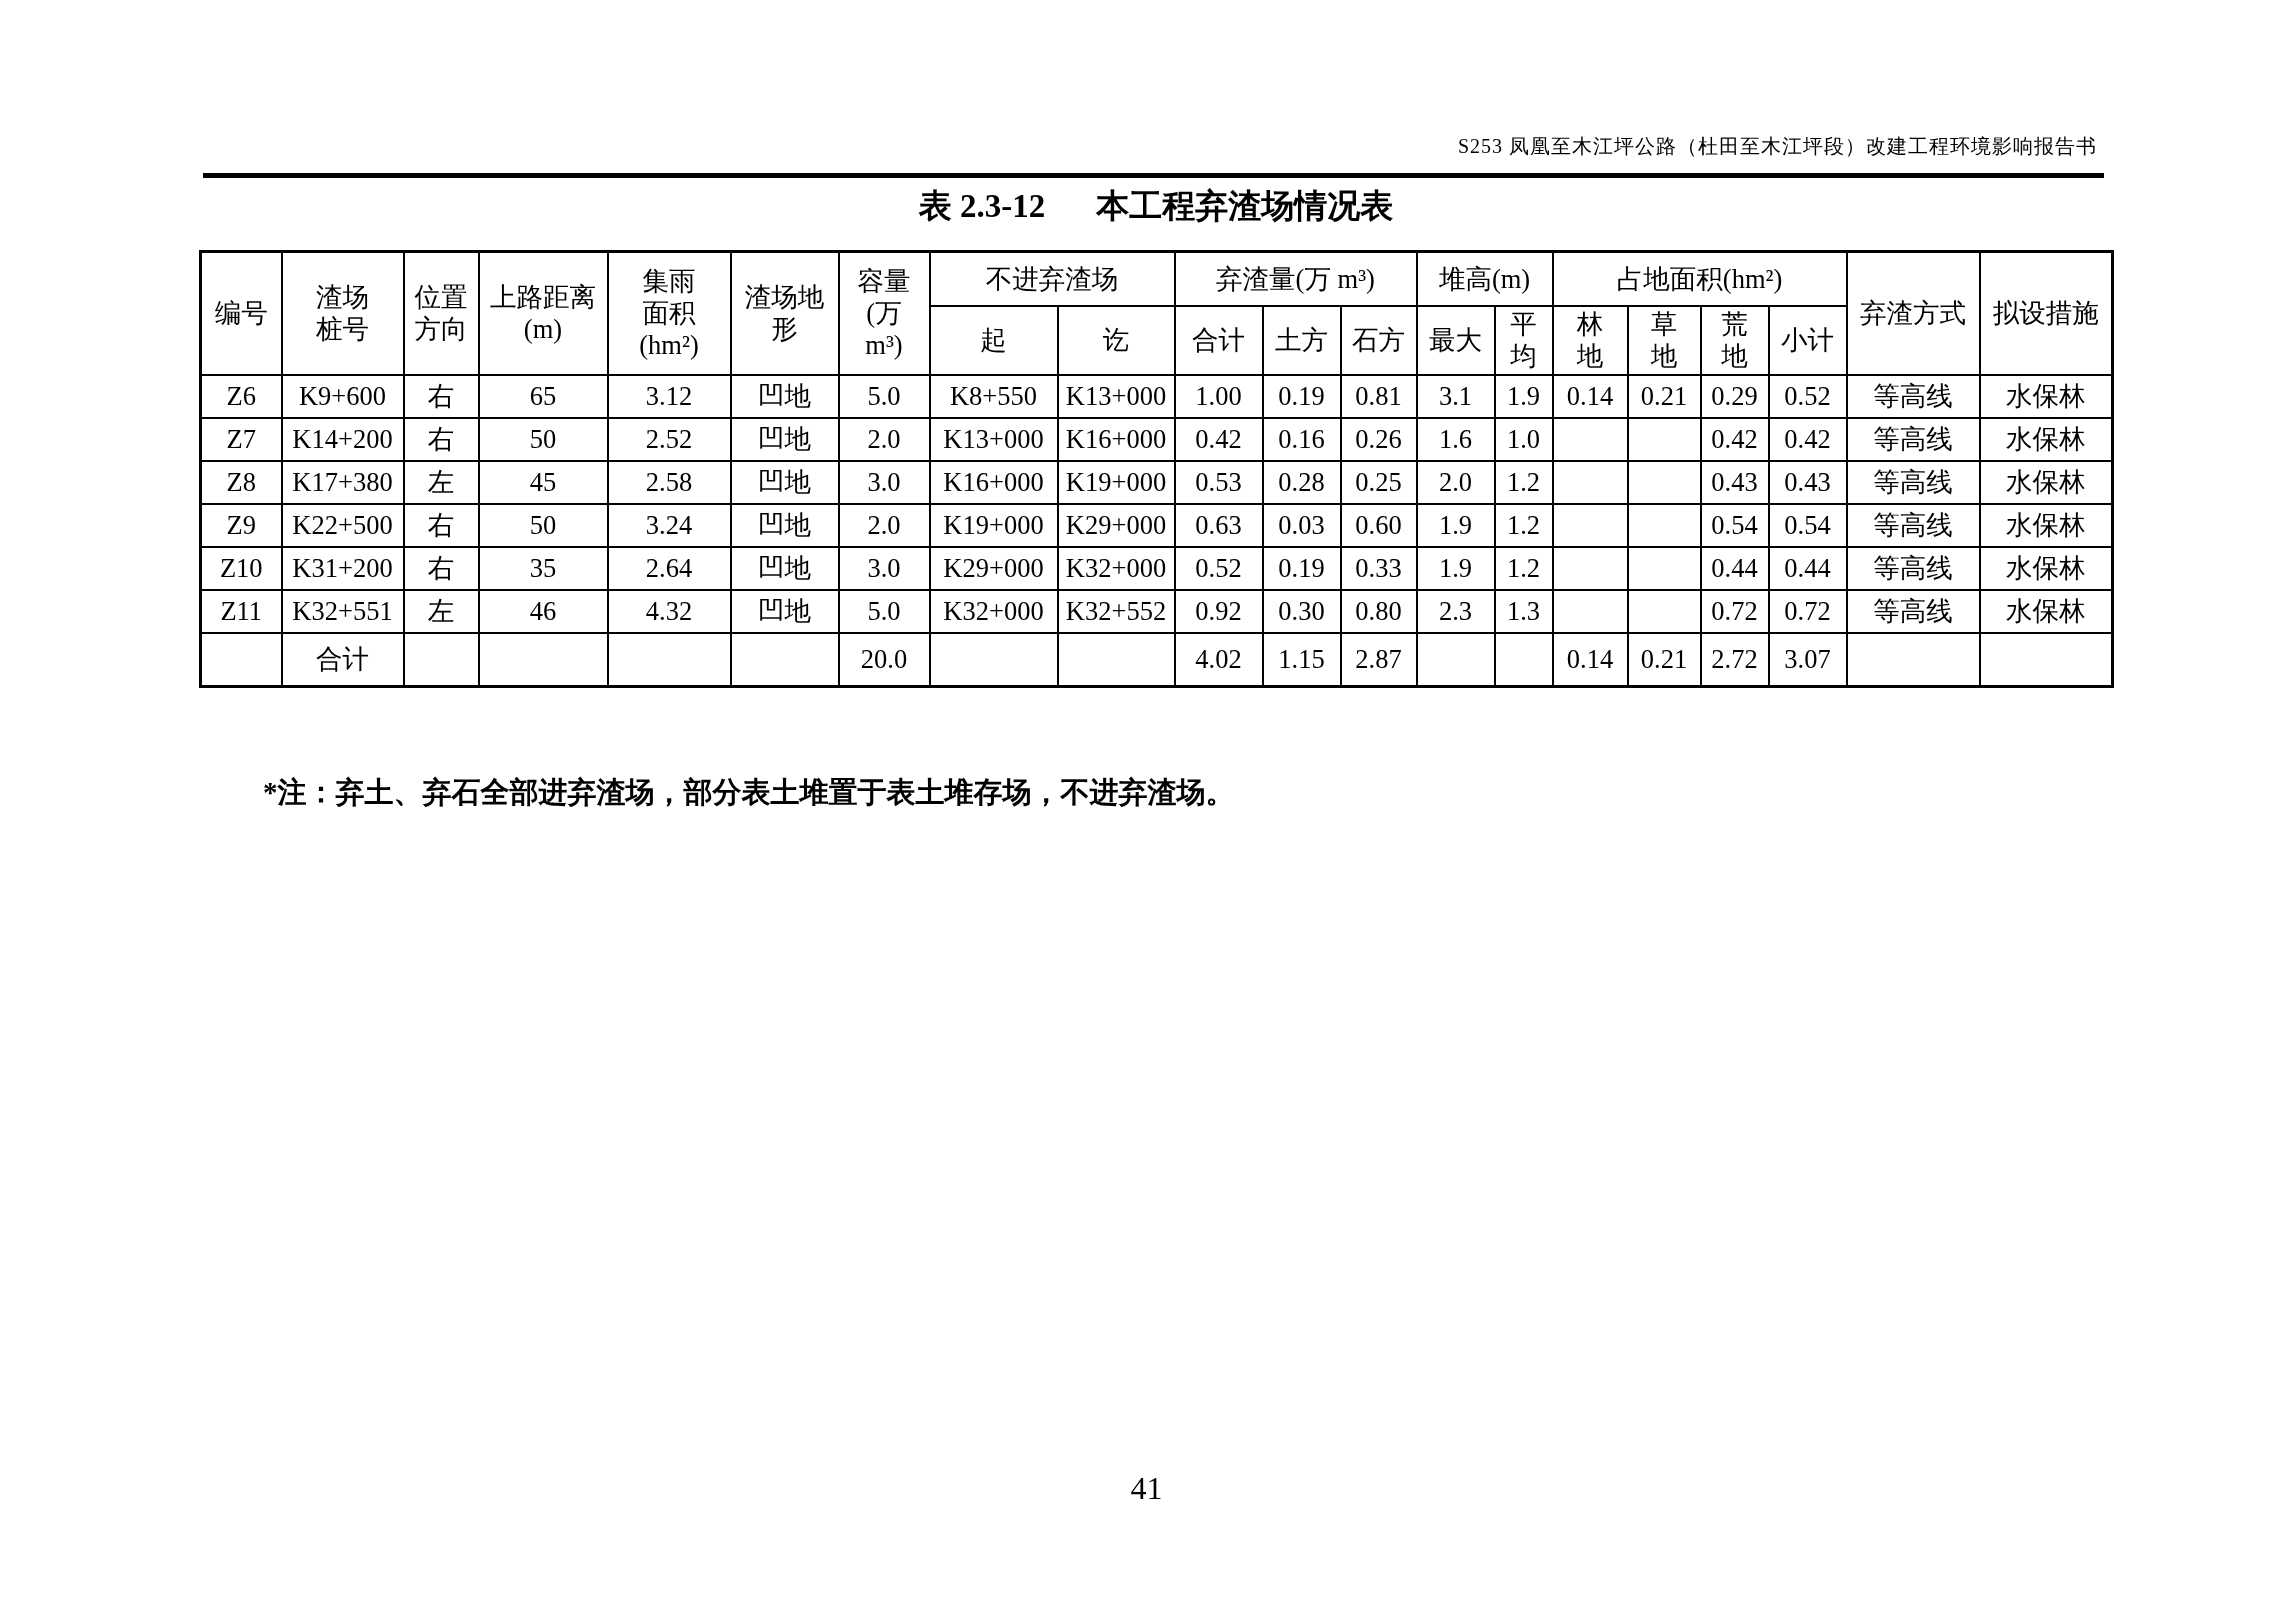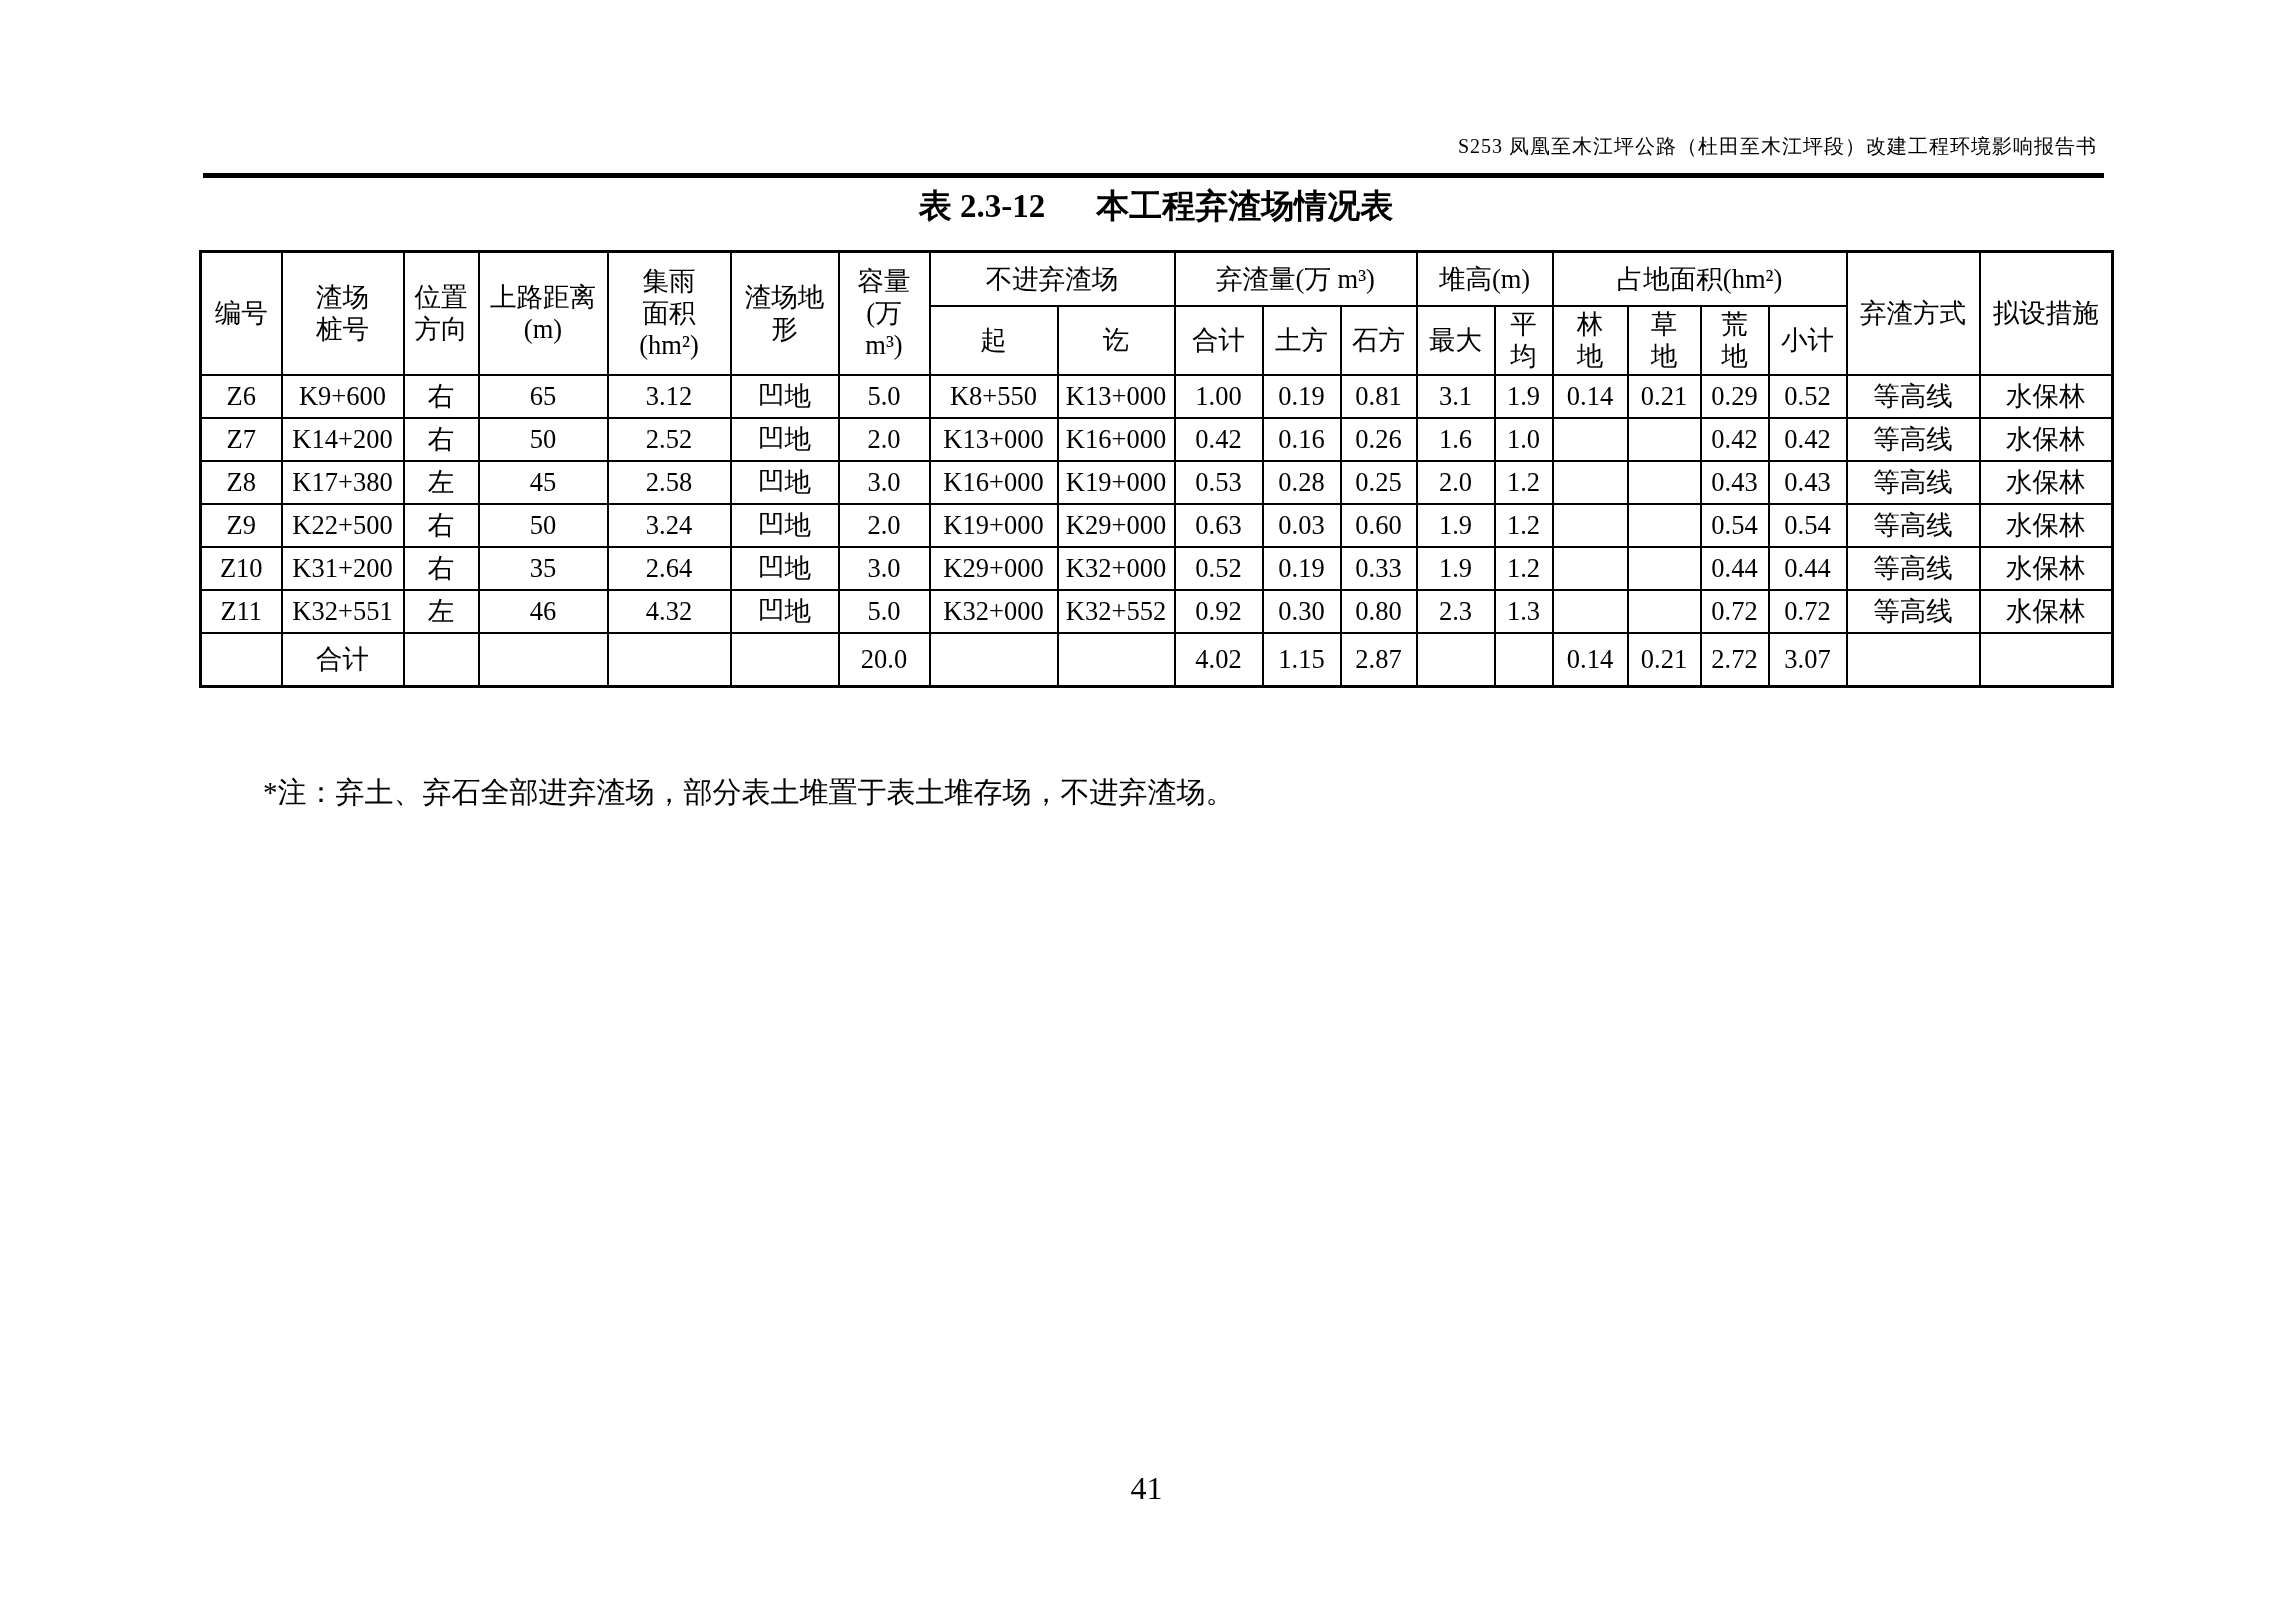--- a/index.html
+++ b/index.html
@@ -69,20 +69,21 @@
   thead tr.group-row { height: 54px; }
   thead tr.sub-row   { height: 69px; }
   tbody tr           { height: 43px; }
   tbody tr:last-child{ height: 54px; }
   .footnote {
     position: absolute;
     top: 773px;
     left: 263px;
     font-size: 29px;
     white-space: nowrap;
+    font-weight: bold;
   }
   .page-number {
     position: absolute;
     top: 1470px;
     left: 0;
     width: 2293px;
     text-align: center;
     font-size: 32px;
   }
 </style>

